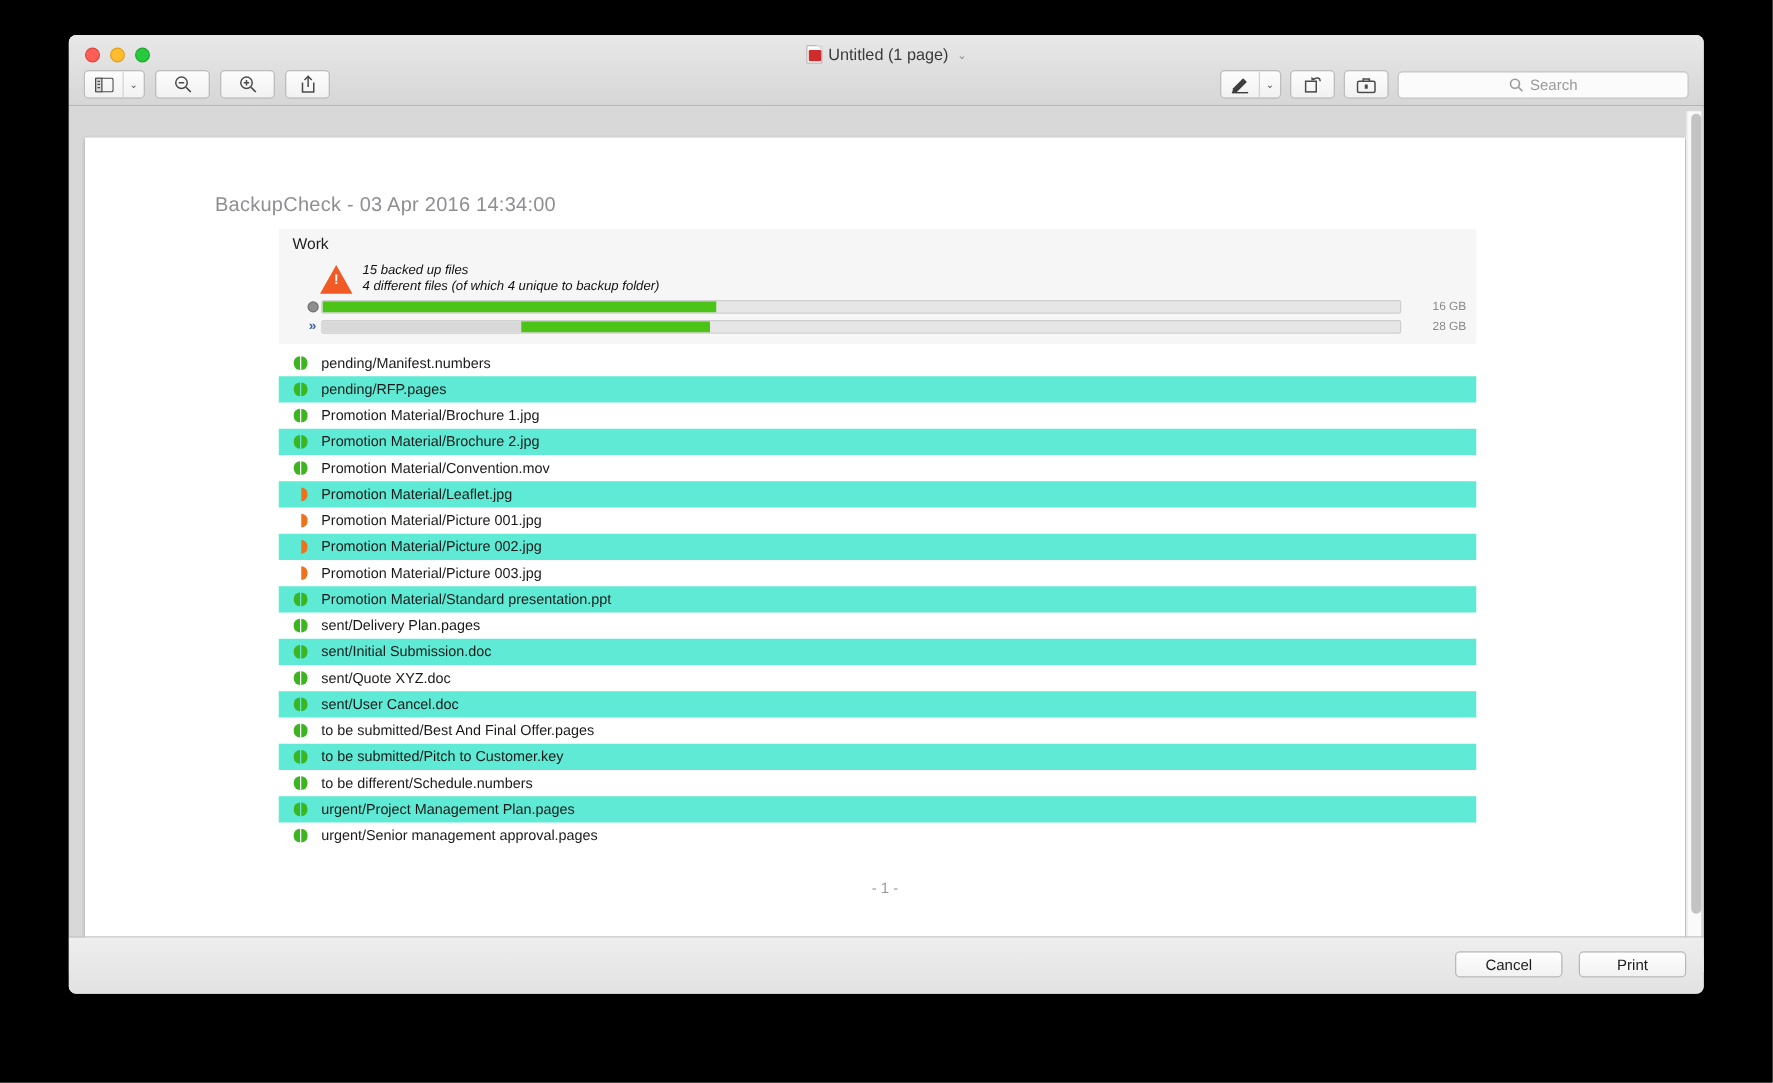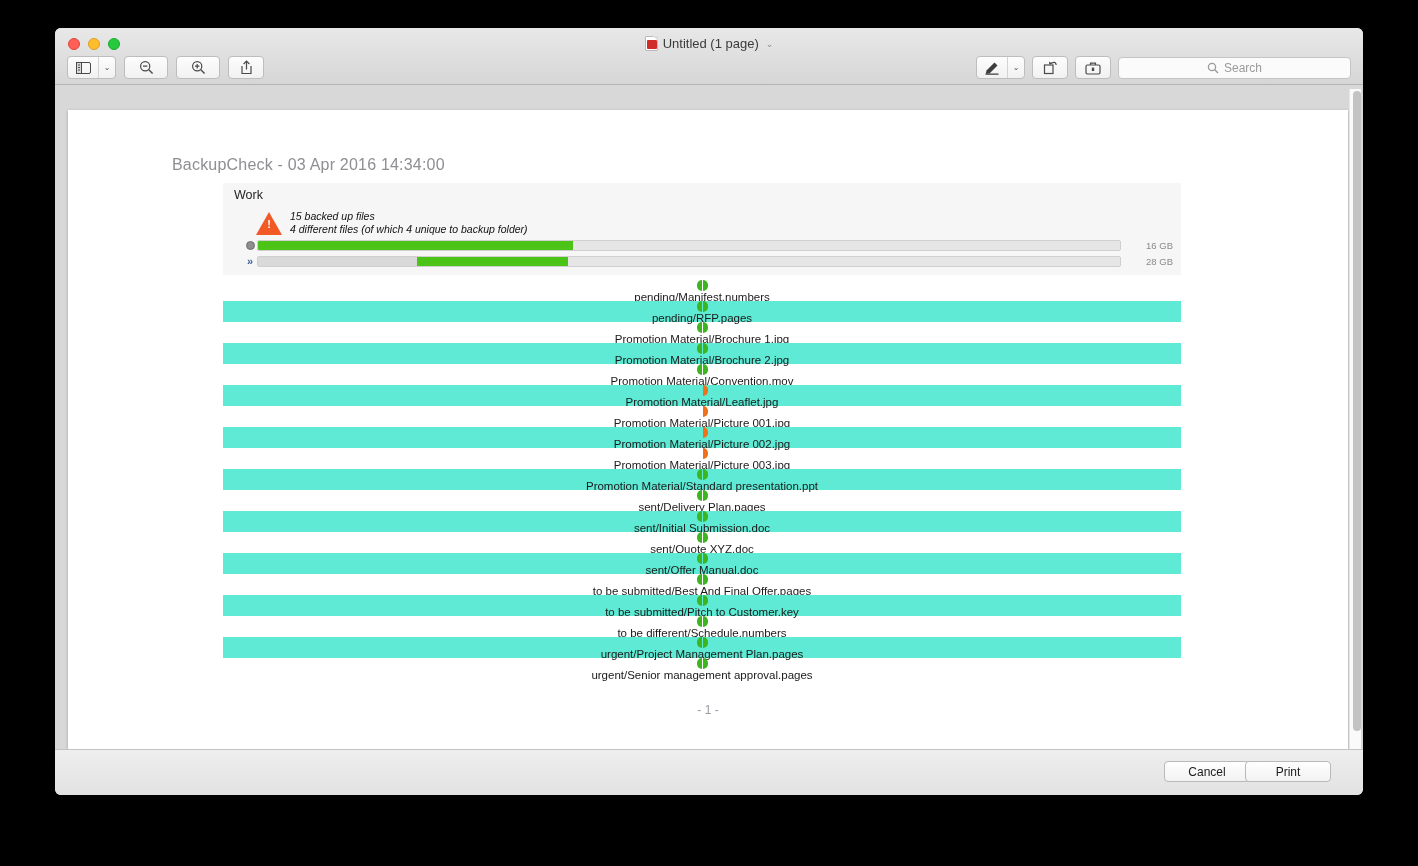--- a/index.html
+++ b/index.html
@@ -288,21 +288,20 @@
     position: absolute;
     left: 155px;
     top: 170px;
     width: 958px;
   }
   .frow {
     position: relative;
     height: 21px;
     display: flex;
     align-items: center;
-    flex-direction: column;
   }
   .frow.alt { background: #5eead4; }
   .fstatus {
     width: 34px;
     flex: none;
     display: flex;
     align-items: center;
     justify-content: center;
   }
   .split {
@@ -397,21 +396,21 @@
     background: linear-gradient(to bottom, #fefefe, #f2f2f2);
     border: 1px solid #b9b9b9;
     border-radius: 4px;
     font-size: 12px;
     color: #1c1c1c;
     display: flex;
     align-items: center;
     justify-content: center;
   }
   .btn.cancel { right: 113px; text-align: center; }
-  .btn.print  { right: 32px; }
+  .btn.print  { right: 14px; }
 
   svg { display: block; }
 </style>
 </head>
 <body>
 
 <div class="window">
 
   <div class="titlebar">
 
@@ -681,21 +680,21 @@
             </span>
             <span class="fname">sent/Quote XYZ.doc</span>
           </div>
           <div class="frow alt">
             <span class="fstatus">
               <span class="split">
                 <span class="lhalf"></span>
                 <span class="rhalf"></span>
               </span>
             </span>
-            <span class="fname">sent/Offer Manual.doc</span>
+            <span class="fname">sent/User Cancel.doc</span>
           </div>
           <div class="frow">
             <span class="fstatus">
               <span class="split">
                 <span class="lhalf"></span>
                 <span class="rhalf"></span>
               </span>
             </span>
             <span class="fname">to be submitted/Best And Final Offer.pages</span>
           </div>

